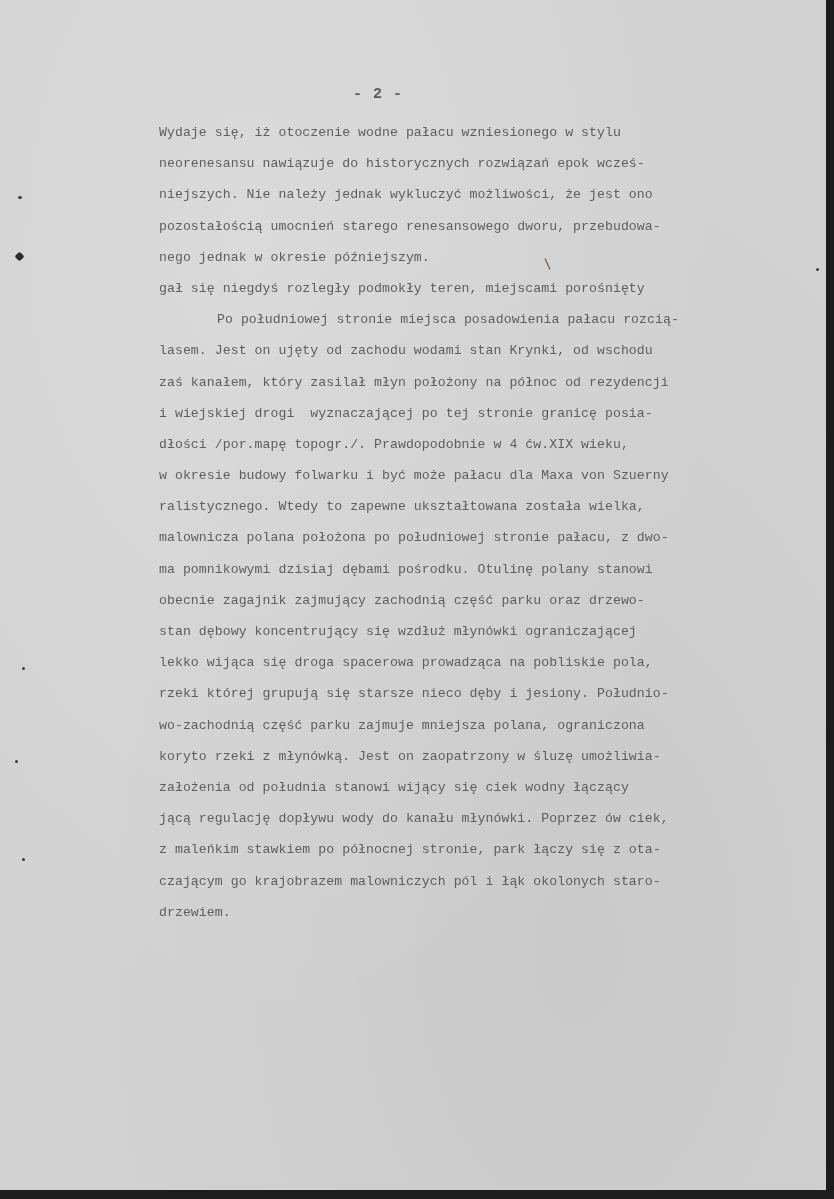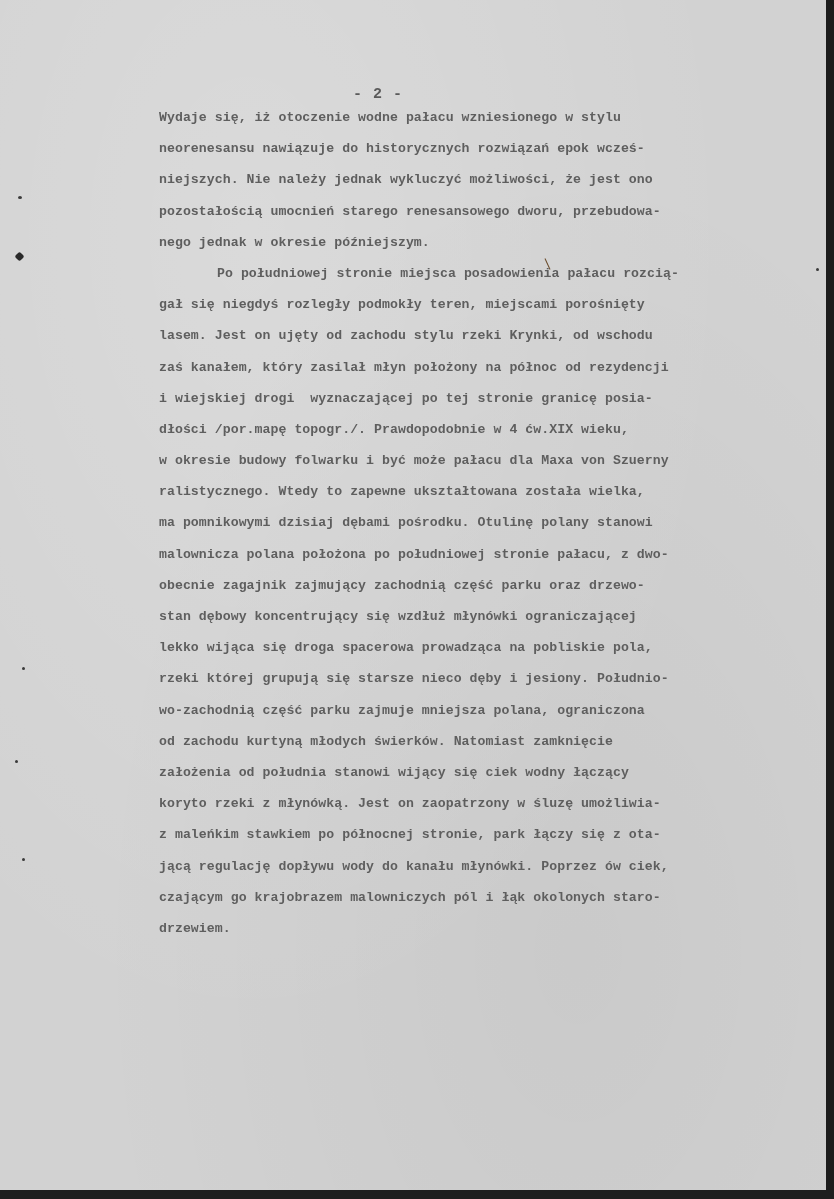--- a/index.html
+++ b/index.html
@@ -46,24 +46,24 @@
       left: 353px;
       top: 86px;
       font-size: 15px;
       font-weight: bold;
       color: #5a5a5a;
       letter-spacing: 1px;
     }
     .body-text {
       position: absolute;
       left: 159px;
-      top: 102px;
+      top: 117px;
       width: 660px;
       font-size: 13.2px;
-      font-weight: bold;
+      font-weight: normal;
       color: #5e5e5e;
       line-height: 31.2px;
       letter-spacing: 0.05px;
     }
     .line {
       white-space: pre;
       display: block;
       height: 31.2px;
     }
     .indent {
@@ -96,40 +96,39 @@
 <div class="page">
 
   <div class="page-number">- 2 -</div>
 
   <div class="body-text">
     <span class="line">Wydaje się, iż otoczenie wodne pałacu wzniesionego w stylu</span>
     <span class="line">neorenesansu nawiązuje do historycznych rozwiązań epok wcześ-</span>
     <span class="line">niejszych. Nie należy jednak wykluczyć możliwości, że jest ono</span>
     <span class="line">pozostałością umocnień starego renesansowego dworu, przebudowa-</span>
     <span class="line">nego jednak w okresie późniejszym.</span>
+    <span class="line">gał się niegdyś rozległy podmokły teren, miejscami porośnięty</span>
     <span class="line indent">Po południowej stronie miejsca posadowienia pałacu rozcią-</span>
-    <span class="line">gał się niegdyś rozległy podmokły teren, miejscami porośnięty</span>
-    <span class="line">lasem. Jest on ujęty od zachodu stylu rzeki Krynki, od wschodu</span>
+    <span class="line">lasem. Jest on ujęty od zachodu wodami stan Krynki, od wschodu</span>
     <span class="line">zaś kanałem, który zasilał młyn położony na północ od rezydencji</span>
     <span class="line">i wiejskiej drogi  wyznaczającej po tej stronie granicę posia-</span>
     <span class="line">dłości /por.mapę topogr./. Prawdopodobnie w 4 ćw.XIX wieku,</span>
     <span class="line">w okresie budowy folwarku i być może pałacu dla Maxa von Szuerny</span>
     <span class="line">ralistycznego. Wtedy to zapewne ukształtowana została wielka,</span>
+    <span class="line">malownicza polana położona po południowej stronie pałacu, z dwo-</span>
     <span class="line">ma pomnikowymi dzisiaj dębami pośrodku. Otulinę polany stanowi</span>
-    <span class="line">malownicza polana położona po południowej stronie pałacu, z dwo-</span>
     <span class="line">obecnie zagajnik zajmujący zachodnią część parku oraz drzewo-</span>
     <span class="line">stan dębowy koncentrujący się wzdłuż młynówki ograniczającej</span>
     <span class="line">lekko wijąca się droga spacerowa prowadząca na pobliskie pola,</span>
     <span class="line">rzeki której grupują się starsze nieco dęby i jesiony. Południo-</span>
     <span class="line">wo-zachodnią część parku zajmuje mniejsza polana, ograniczona</span>
-    <span class="line">od zachodu kurtyną młodych świerków. Natomiast zamknięcie</span>
+    <span class="line">koryto rzeki z młynówką. Jest on zaopatrzony w śluzę umożliwia-</span>
     <span class="line">założenia od południa stanowi wijący się ciek wodny łączący</span>
-    <span class="line">koryto rzeki z młynówką. Jest on zaopatrzony w śluzę umożliwia-</span>
+    <span class="line">jącą regulację dopływu wody do kanału młynówki. Poprzez ów ciek,</span>
     <span class="line">z maleńkim stawkiem po północnej stronie, park łączy się z ota-</span>
-    <span class="line">jącą regulację dopływu wody do kanału młynówki. Poprzez ów ciek,</span>
     <span class="line">czającym go krajobrazem malowniczych pól i łąk okolonych staro-</span>
     <span class="line">drzewiem.</span>
   </div>
 
   <div class="margin-mark mark-dot-1"></div>
   <div class="margin-mark mark-arrow"></div>
   <div class="margin-mark mark-dot-2"></div>
   <div class="margin-mark mark-dot-3"></div>
   <div class="margin-mark mark-dot-4"></div>
   <div class="margin-mark mark-speck"></div>

